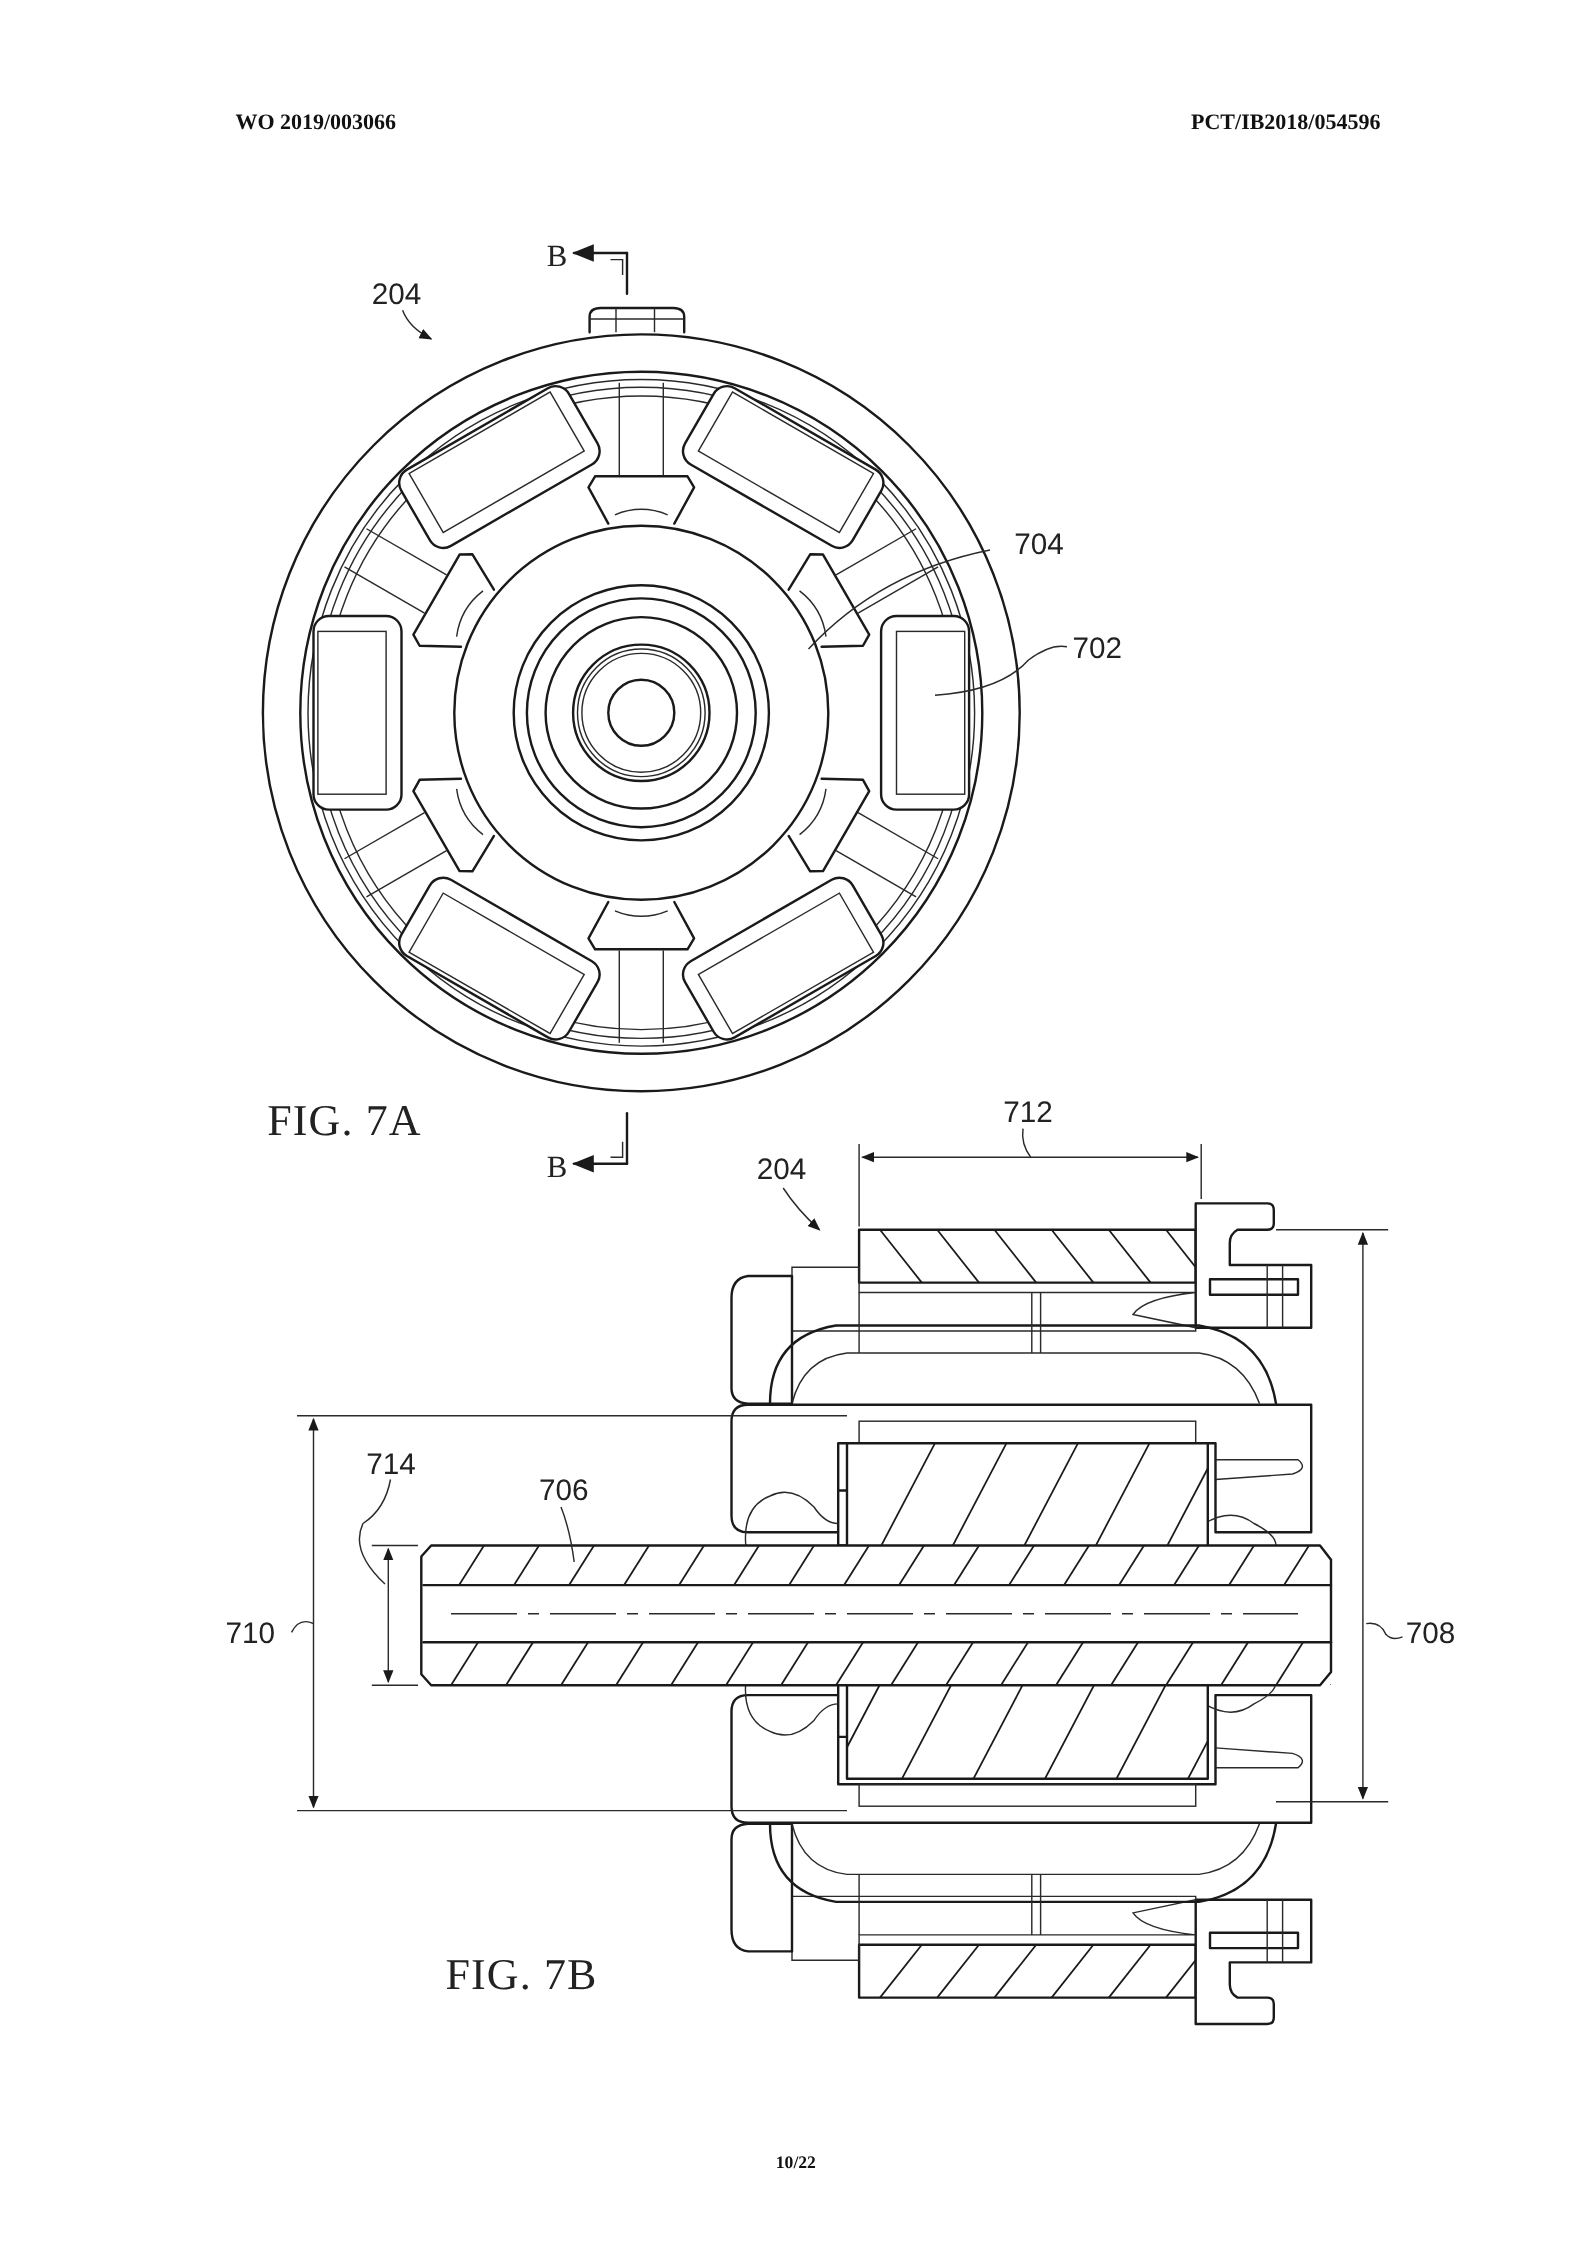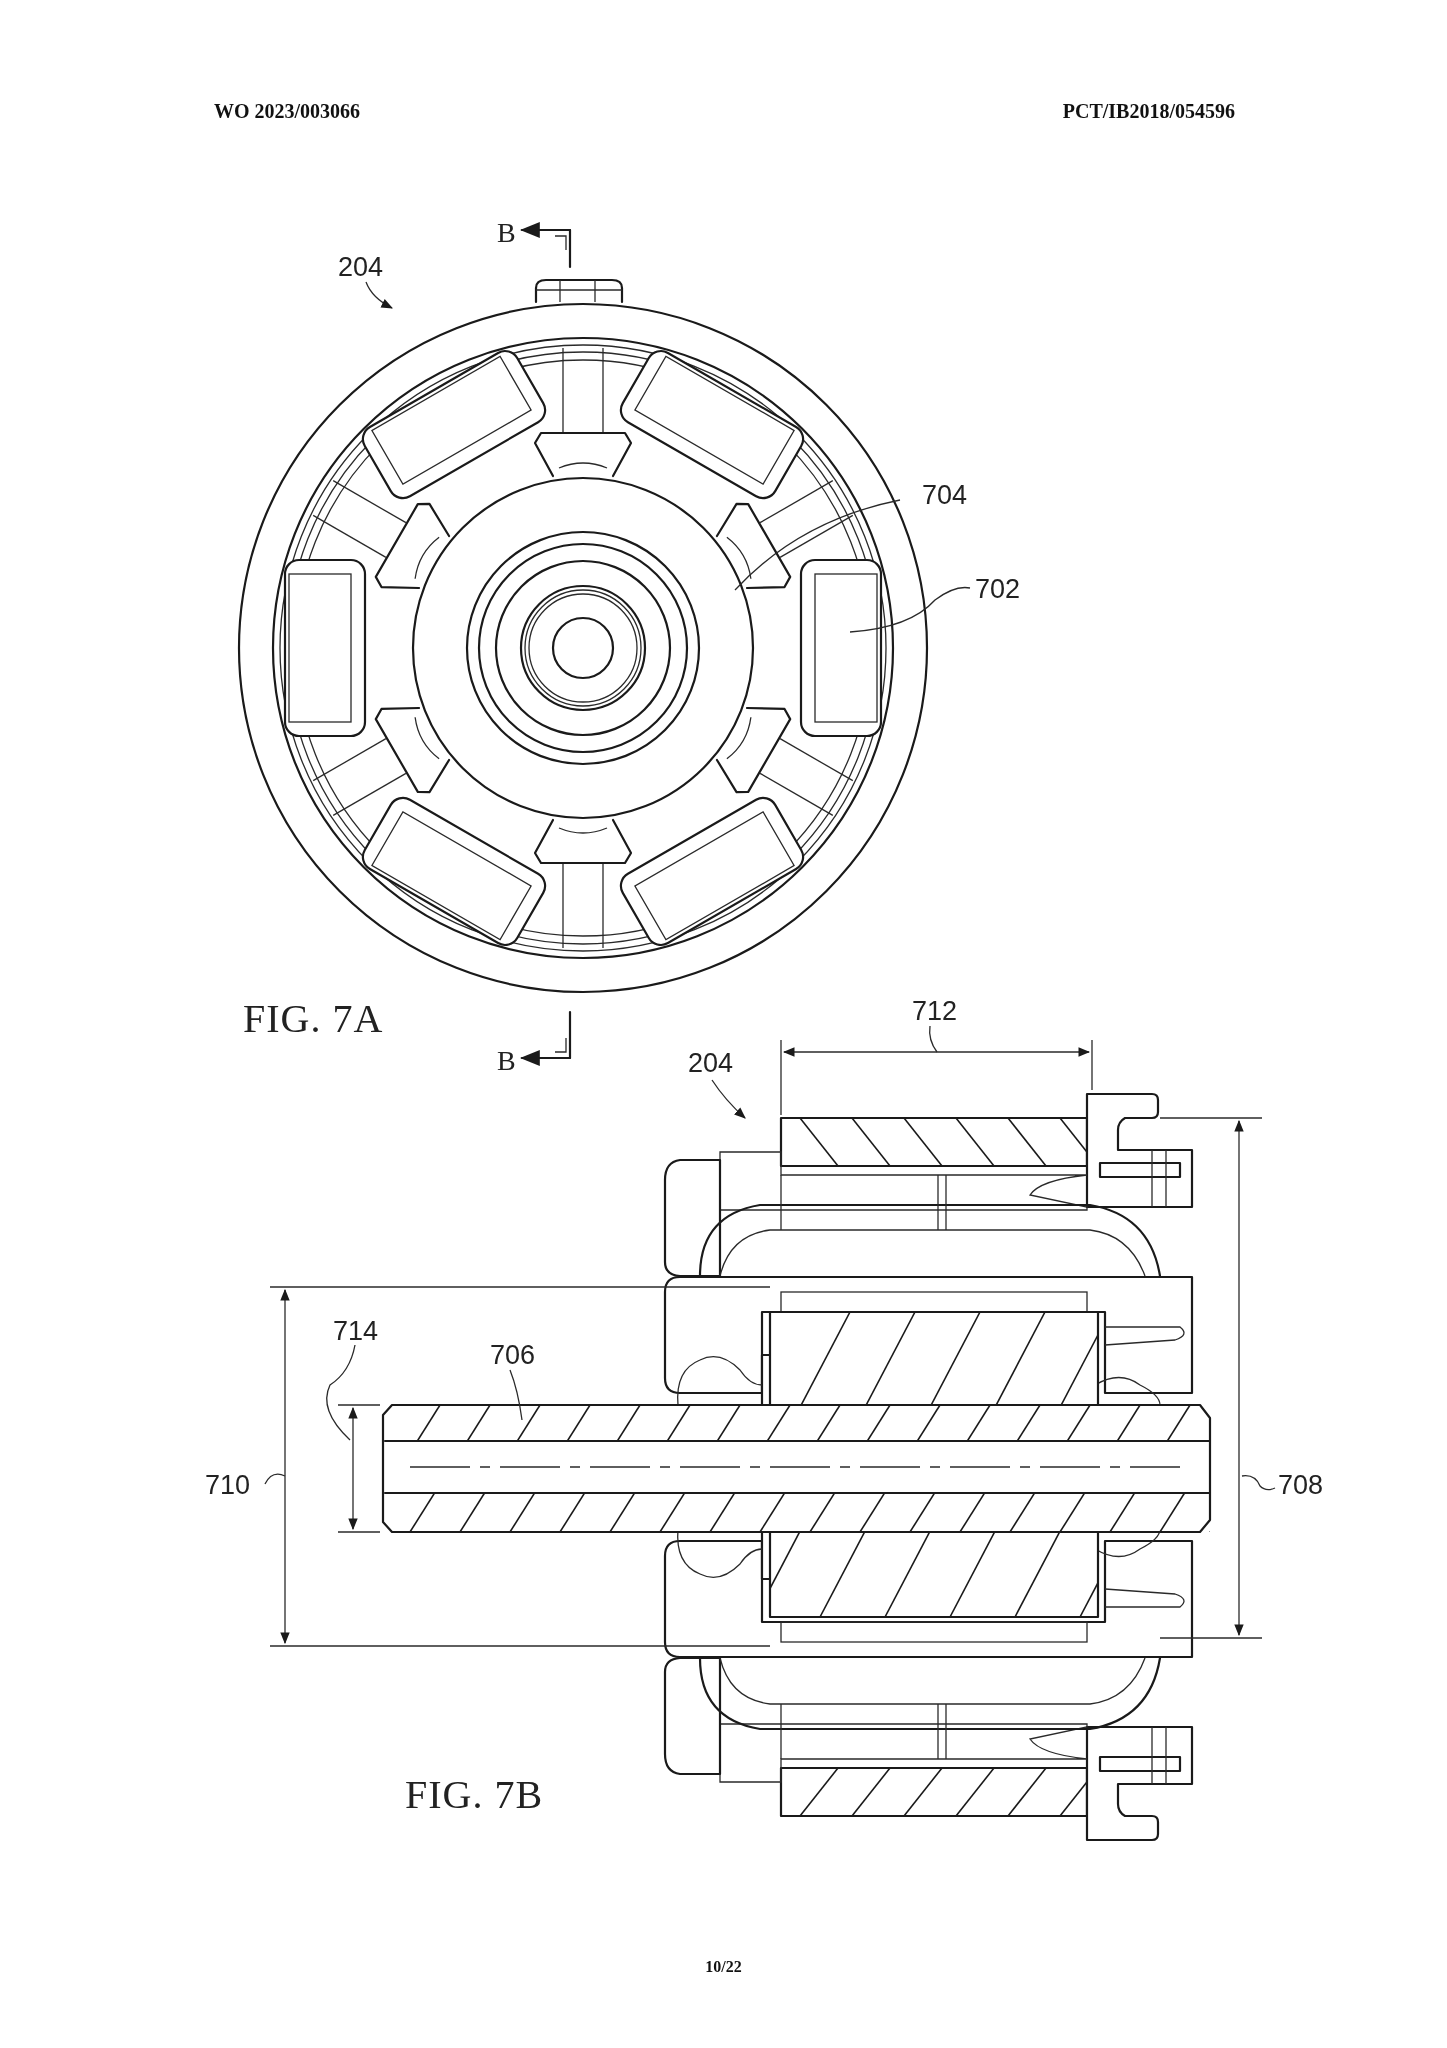--- a/index.html
+++ b/index.html
@@ -1,33 +1,33 @@
 <!DOCTYPE html>
 <html><head>
 <meta charset="utf-8">
 <style>
   html, body { margin: 0; padding: 0; background: #ffffff; }
   body { width: 1447px; height: 2048px; position: relative; overflow: hidden; }
   .hdr { position: absolute; top: 100px; font-family: "Liberation Serif", serif; font-weight: bold; font-size: 20px; color: #111; }
   #hdr-left { left: 214px; }
-  #hdr-right { right: 212px; margin-left: 45px; }
+  #hdr-right { right: 192px; margin-left: 45px; }
   #page-num { position: absolute; top: 1958px; left: 0; width: 1447px; text-align: center; font-family: "Liberation Serif", serif; font-weight: bold; font-size: 16px; color: #111; }
   svg#drawing { position: absolute; left: 0; top: 0; }
   .ln { fill: none; stroke: #1a1a1a; stroke-width: 2.2; stroke-linejoin: round; stroke-linecap: round; }
   .thin { fill: none; stroke: #2a2a2a; stroke-width: 1.3; }
   .hatch { stroke: #1a1a1a; stroke-width: 1.6; }
   .fill-w { fill: #fff; }
   .lbl { font-family: "Liberation Sans", sans-serif; font-size: 27px; fill: #222; }
   .fig { font-family: "Liberation Serif", serif; font-size: 40px; fill: #222; letter-spacing: 1px; }
   .sec { font-family: "Liberation Serif", serif; font-size: 28px; fill: #222; }
 </style>
 </head>
 <body>
 
-<div id="hdr-left" class="hdr">WO 2023/003066</div>
+<div id="hdr-left" class="hdr">WO 2019/003066</div>
 <div id="hdr-right" class="hdr">PCT/IB2018/054596</div>
 
 <svg id="drawing" width="1447" height="2048" viewBox="0 0 1447 2048">
   <defs>
     <marker id="arr" viewBox="0 0 10 10" refX="9" refY="5" markerWidth="9" markerHeight="9" orient="auto-start-reverse">
       <path d="M0,1 L10,5 L0,9 z" fill="#1a1a1a"></path>
     </marker>
   <clipPath id="rcClip">
         <rect x="770" y="1312" width="328" height="305"></rect>
       </clipPath>

